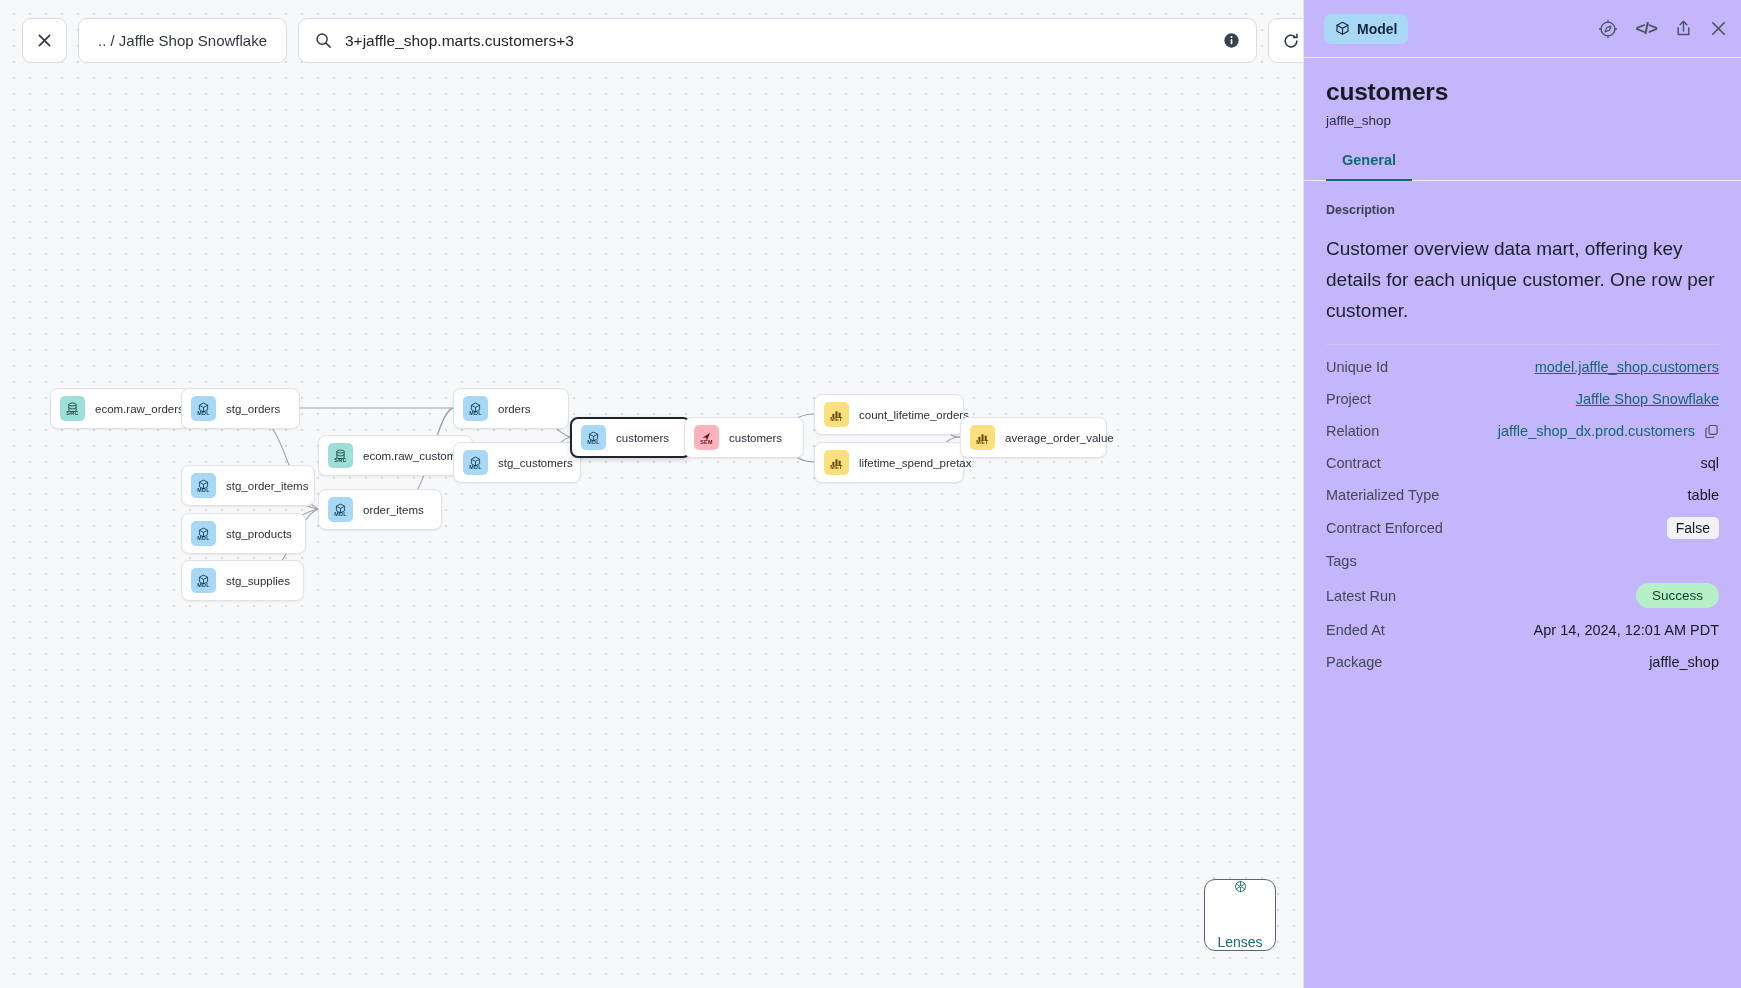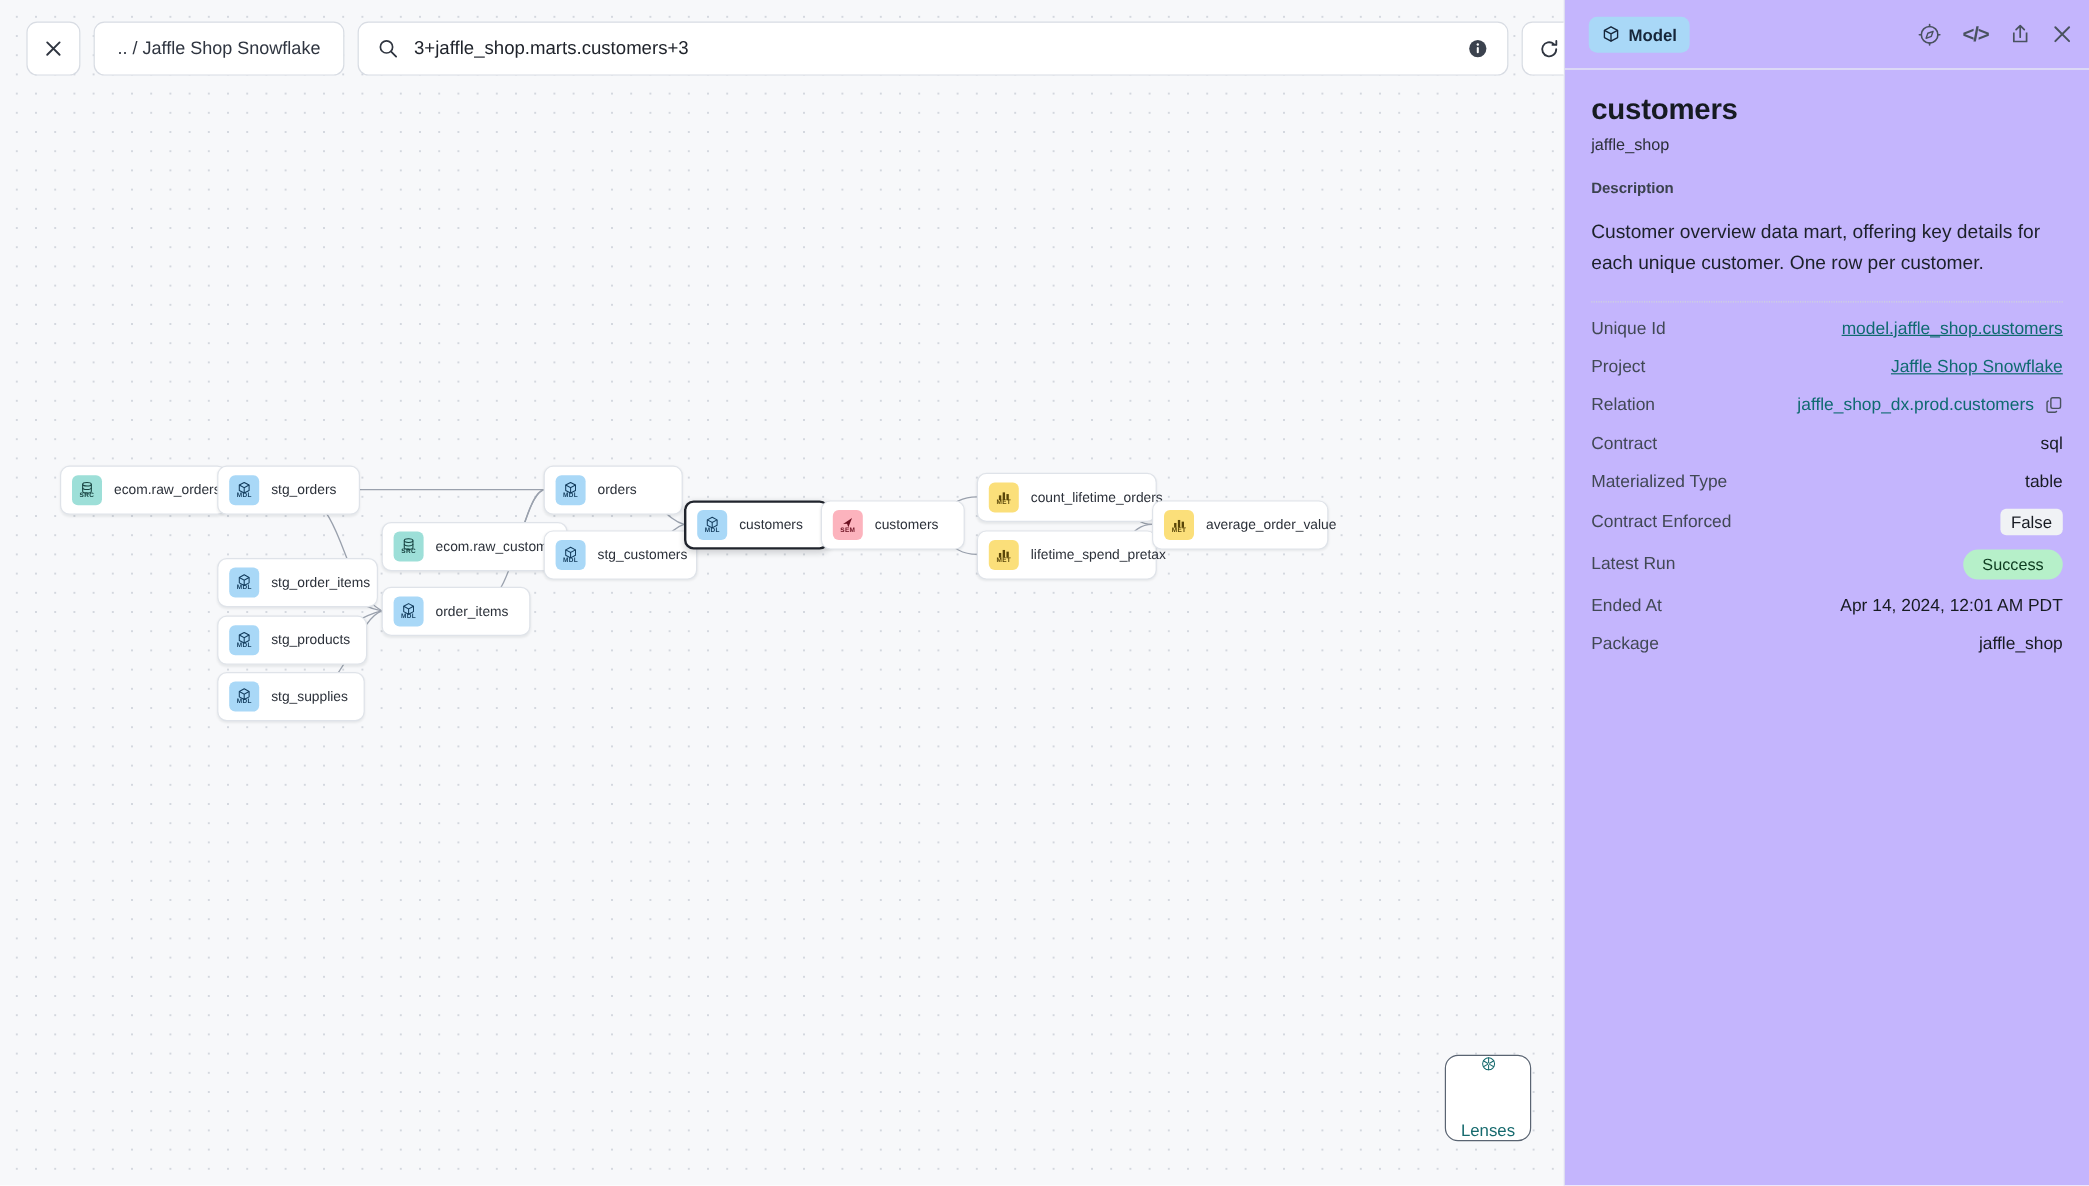--- a/index.html
+++ b/index.html
@@ -113,21 +113,21 @@
 
   .tabs { margin-top: 24px; padding: 0 22px; border-bottom: 1px solid #e8eaef; display: flex; }
   .tab {
     font-size: 14.5px; color: #0f6a70; font-weight: 600;
     padding: 0 16px 11px 16px; cursor: pointer;
     border-bottom: 2.5px solid #0f6a70; margin-bottom: -1px;
   }
 
   .panel-body { padding: 22px 22px 0 22px; overflow-y: auto; flex: 1; }
   .sec-label { font-size: 12.5px; font-weight: bold; color: #3b424e; }
-  .desc { font-size: 16px; line-height: 1.62; color: #1c212a; margin-top: 17px; padding-bottom: 18px;
+  .desc { font-size: 19px; line-height: 1.62; color: #1c212a; margin-top: 17px; padding-bottom: 18px;
           border-bottom: 1px dotted #cfd4dc; }
 
   .row { display: flex; align-items: center; min-height: 32px; padding: 12px 0 0 0; }
   .row .k { font-size: 14.5px; color: #414855; flex: 0 0 auto; }
   .row .v { margin-left: auto; font-size: 14.5px; color: #171b22; text-align: right;
             display: flex; align-items: center; gap: 9px; }
   .row .v.link { color: #0f6a70; text-decoration: underline; cursor: pointer; }
   .row .v.link2 { color: #0f6a70; cursor: pointer; }
   .pill-false { background: #f0f2f5; border-radius: 5px; padding: 3px 9px; font-size: 14px; color: #171b22; }
   .pill-success { background: #b6f0c9; border-radius: 13px; padding: 5px 16px; font-size: 13.5px; color: #0d3b1f; }
@@ -392,20 +392,23 @@
             </svg>
         </span>
       </div>
     </div>
 
     <div class="panel-head">
       <div class="panel-title">customers</div>
       <div class="panel-sub">jaffle_shop</div>
     </div>
 
+    <div class="tabs">
+      <div class="tab">General</div>
+    </div>
 
     <div class="panel-body">
       <div class="sec-label">Description</div>
       <div class="desc">Customer overview data mart, offering key details for each unique customer. One row per customer.</div>
       <div id="fields">
           <div class="row">
             <div class="k">Unique Id</div>
             <div class="v link">model.jaffle_shop.customers</div>
           </div>
           <div class="row">
@@ -429,20 +432,24 @@
             <div class="k">Materialized Type</div>
             <div class="v">table</div>
           </div>
           <div class="row">
             <div class="k">Contract Enforced</div>
             <div class="v">
               <span class="pill-false">False</span>
             </div>
           </div>
           <div class="row">
+            <div class="k">Tags</div>
+            <div class="v"></div>
+          </div>
+          <div class="row">
             <div class="k">Latest Run</div>
             <div class="v">
               <span class="pill-success">Success</span>
             </div>
           </div>
           <div class="row">
             <div class="k">Ended At</div>
             <div class="v">Apr 14, 2024, 12:01 AM PDT</div>
           </div>
           <div class="row">

